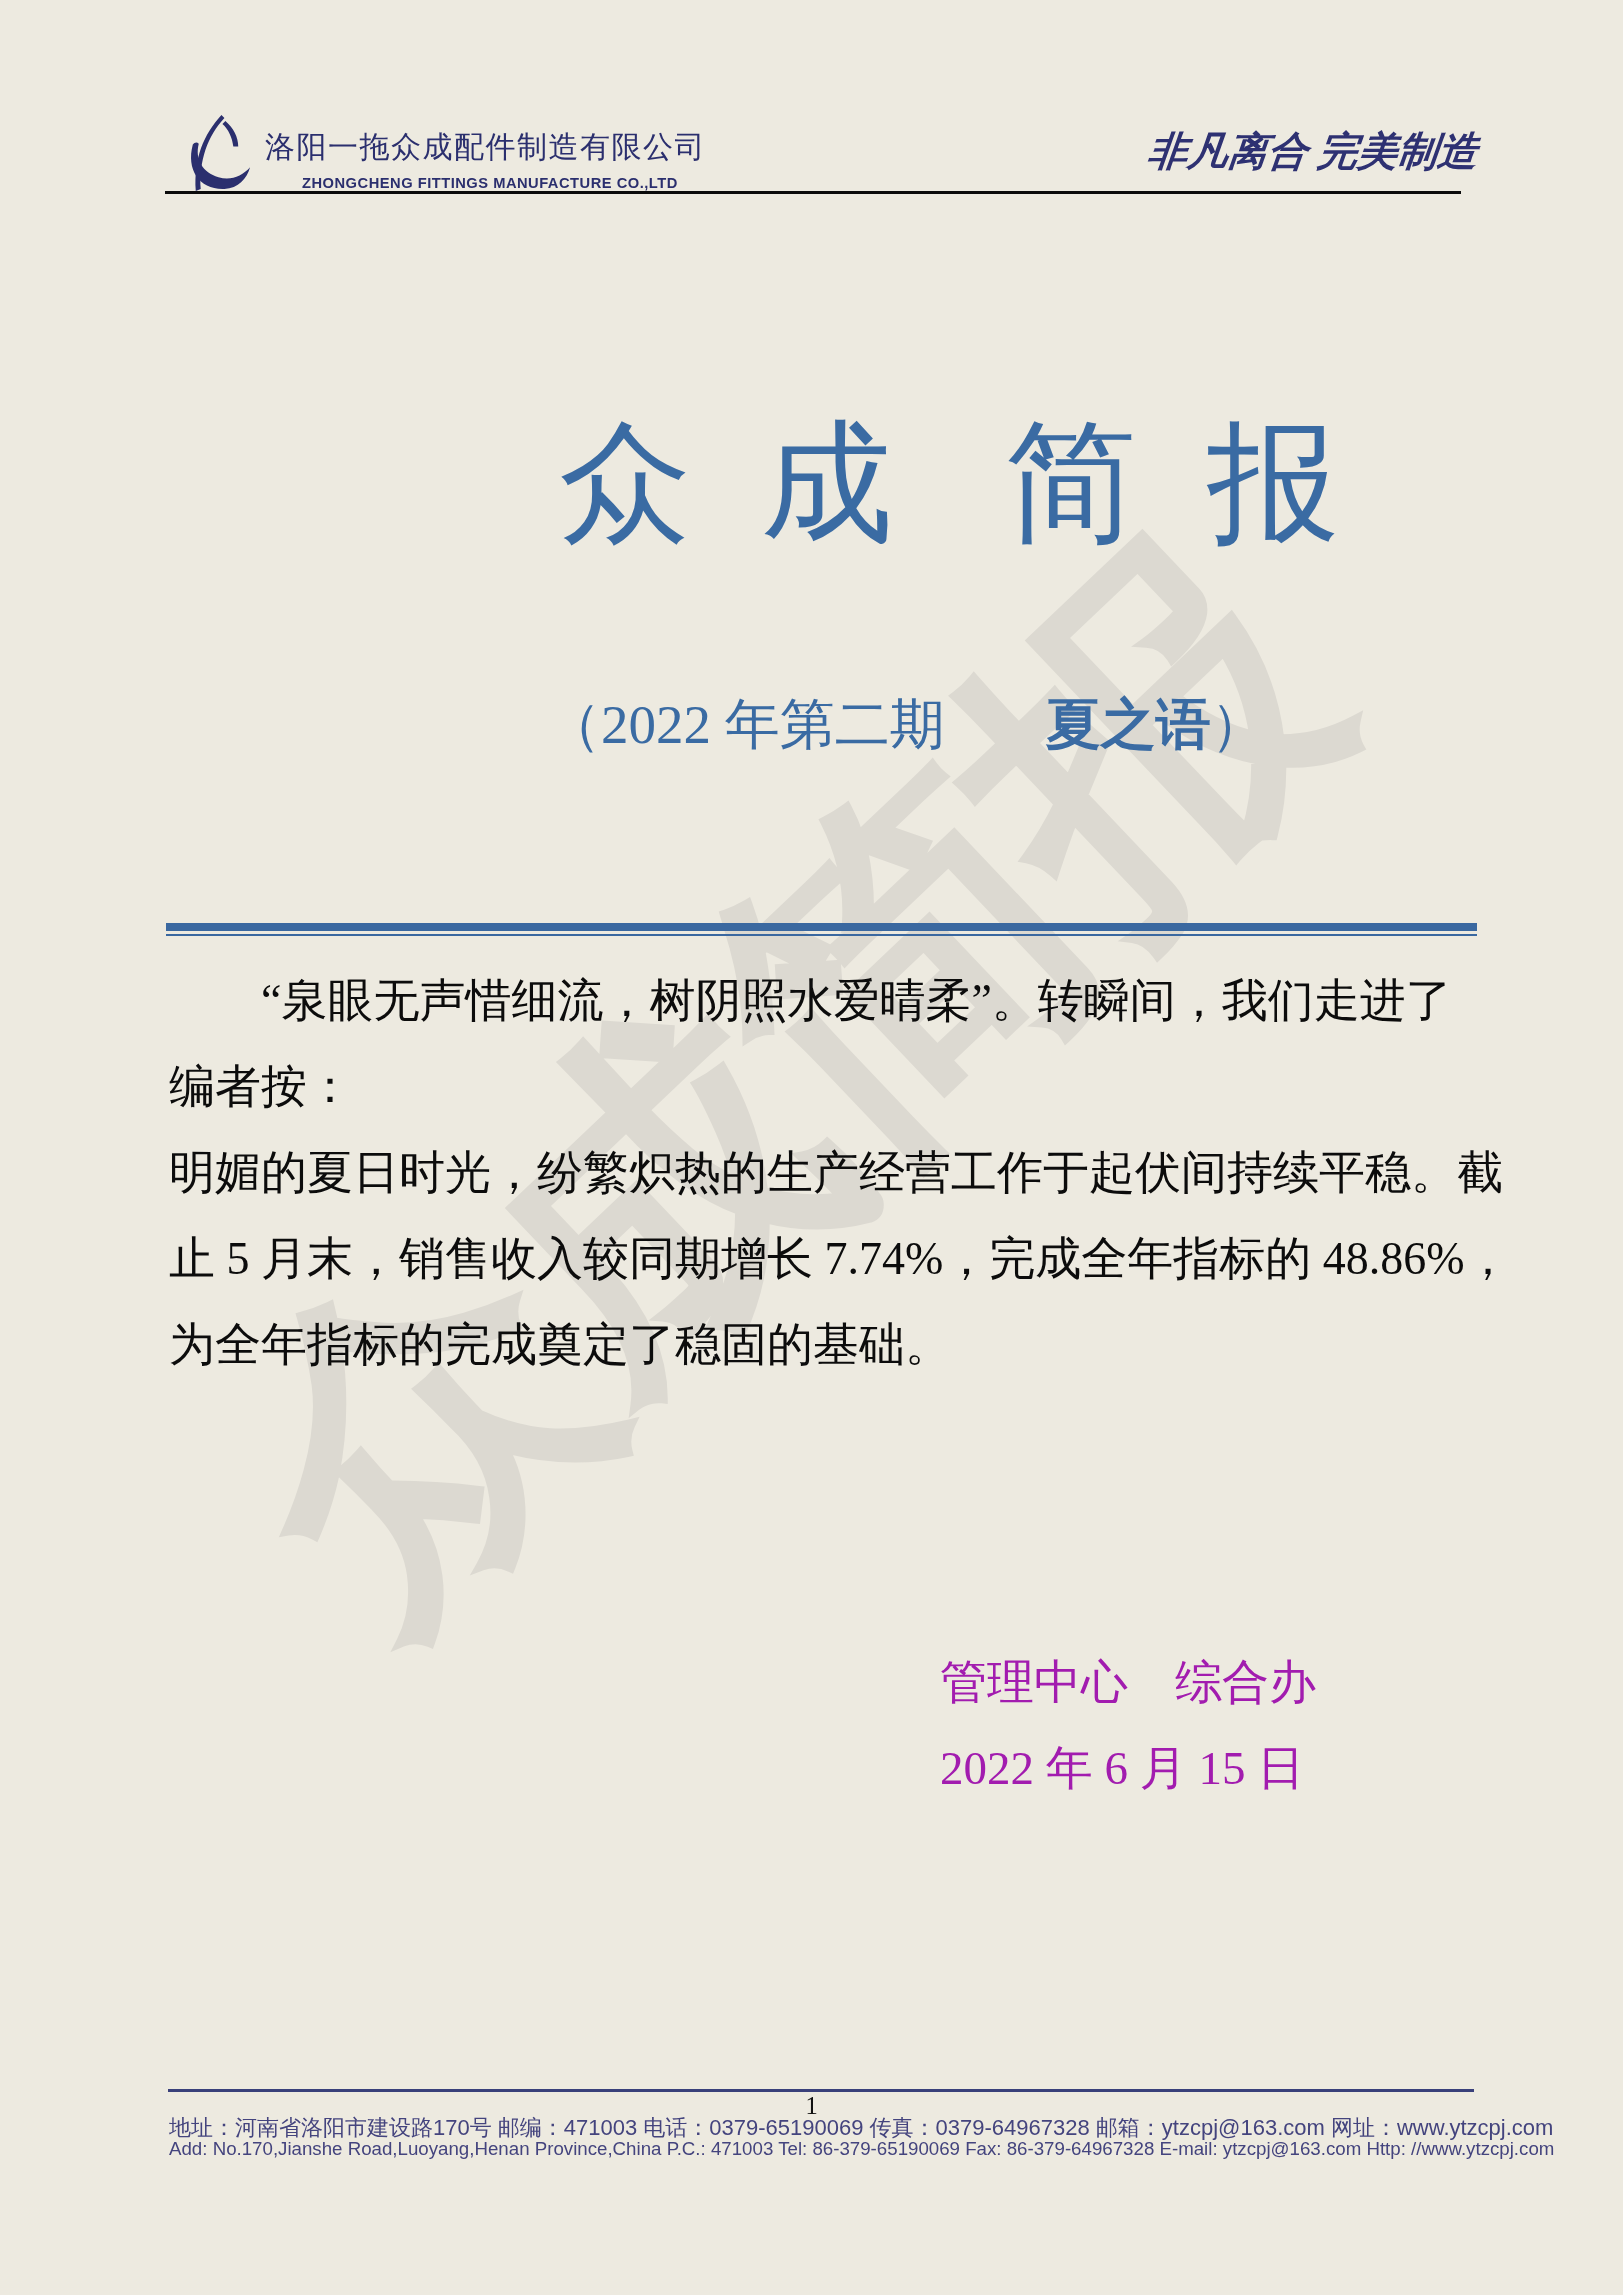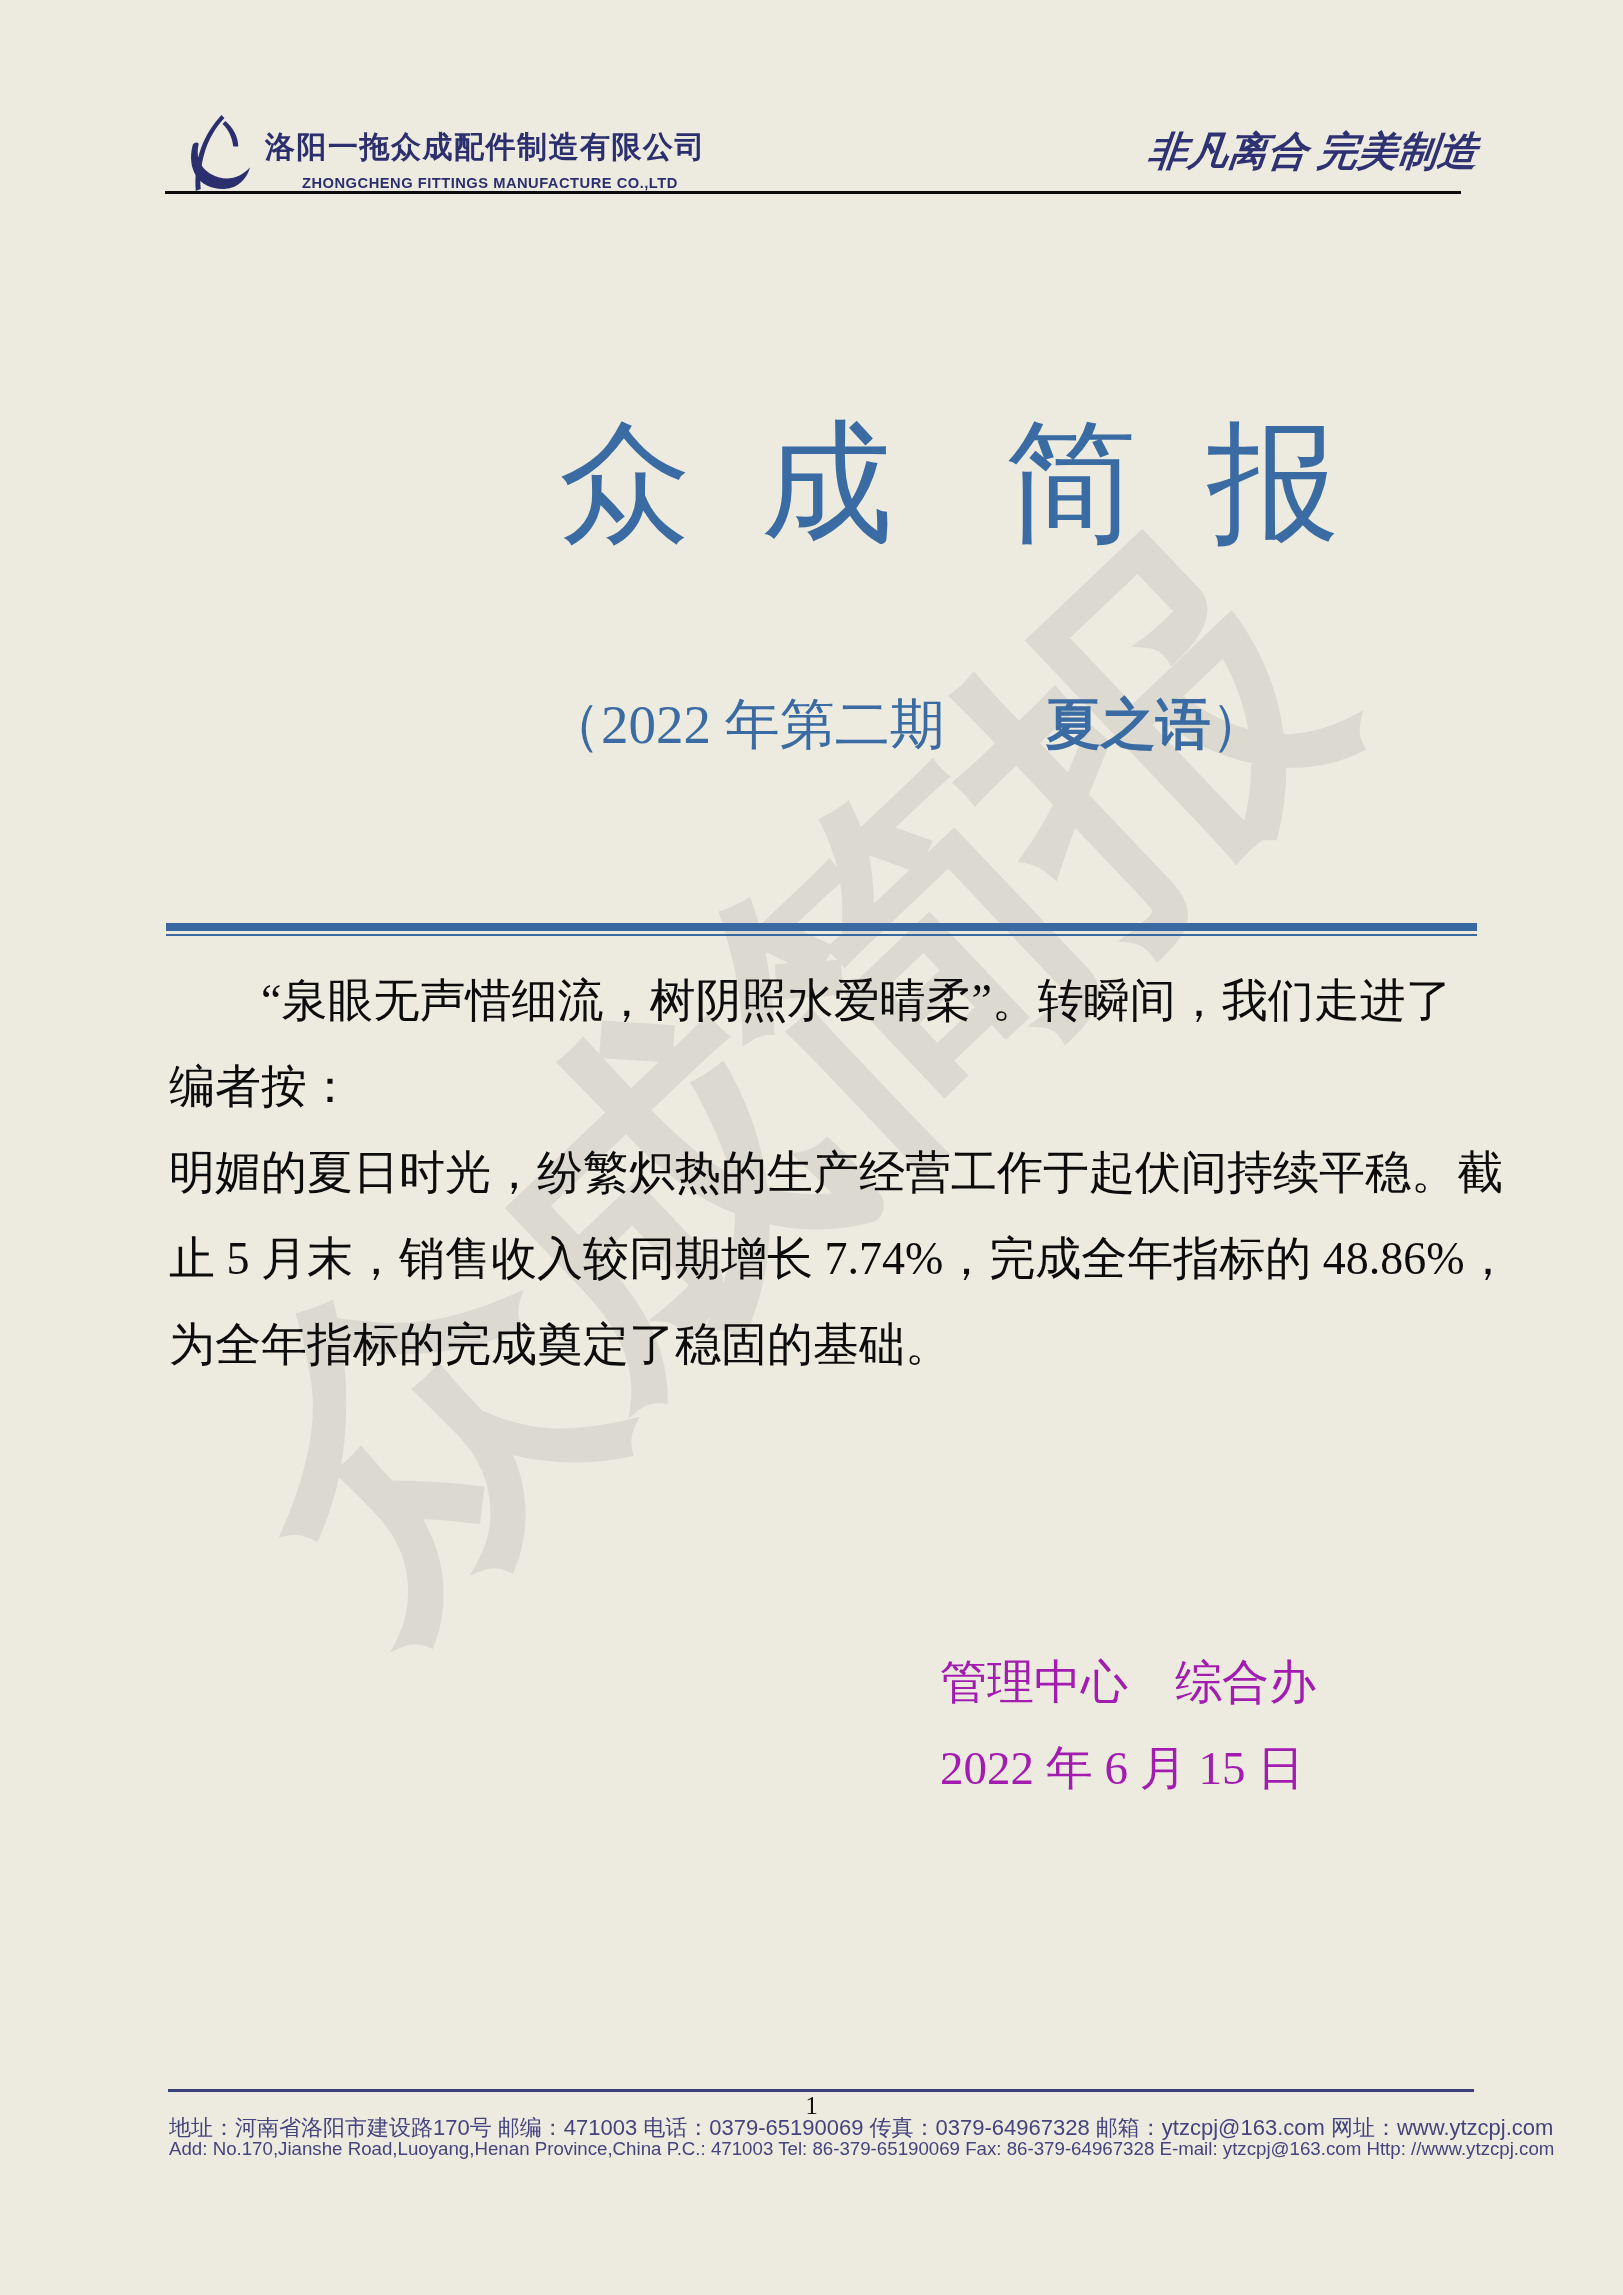--- a/index.html
+++ b/index.html
@@ -14,21 +14,21 @@
   .watermark{
     position:absolute;left:783px;top:1087px;
     transform:translate(-50%,-50%) rotate(-43.5deg);
     font-size:344px;letter-spacing:-8.8px;white-space:nowrap;
     color:#dcd9d1;z-index:0;font-weight:bold;
   }
   
   .hdr{position:absolute;z-index:2;}
   .logo-mark{left:178px;top:114px;width:79px;height:80px;}
   .logo-text{left:265px;top:127px;width:442px;color:#2b2f6e;}
-  .logo-cn{font-size:30px;font-weight:bold;letter-spacing:1.5px;white-space:nowrap;
+  .logo-cn{font-size:30px;font-weight:normal;letter-spacing:1.5px;white-space:nowrap;
     font-family:"Liberation Sans","DejaVu Sans",sans-serif;}
   .logo-en{font-size:14.7px;font-weight:bold;letter-spacing:0.5px;margin-top:6.9px;margin-left:37px;
     white-space:nowrap;font-family:"Liberation Sans","DejaVu Sans",sans-serif;}
   .slogan{left:1148px;top:124px;width:344px;color:#2e3172;
     font-size:40px;font-weight:bold;font-style:italic;white-space:nowrap;
     transform:skewX(-6deg);}
   .header-rule{position:absolute;left:165px;top:191px;width:1296px;height:3.4px;
     background:#0b0b0b;z-index:2;}
   
   .title{

